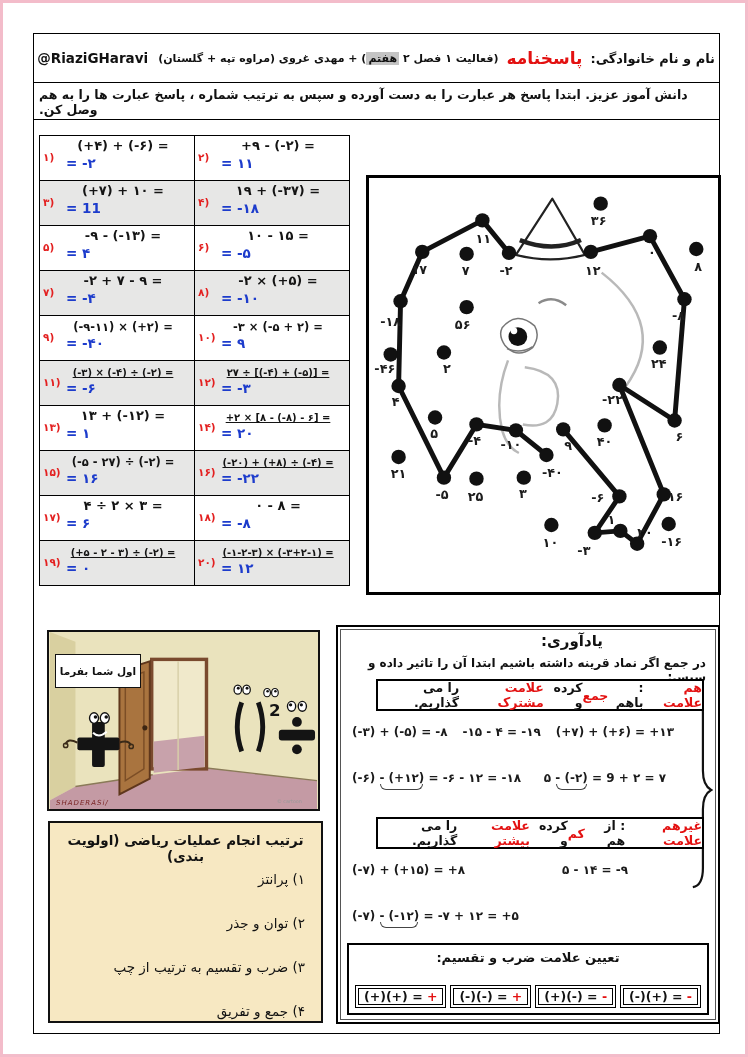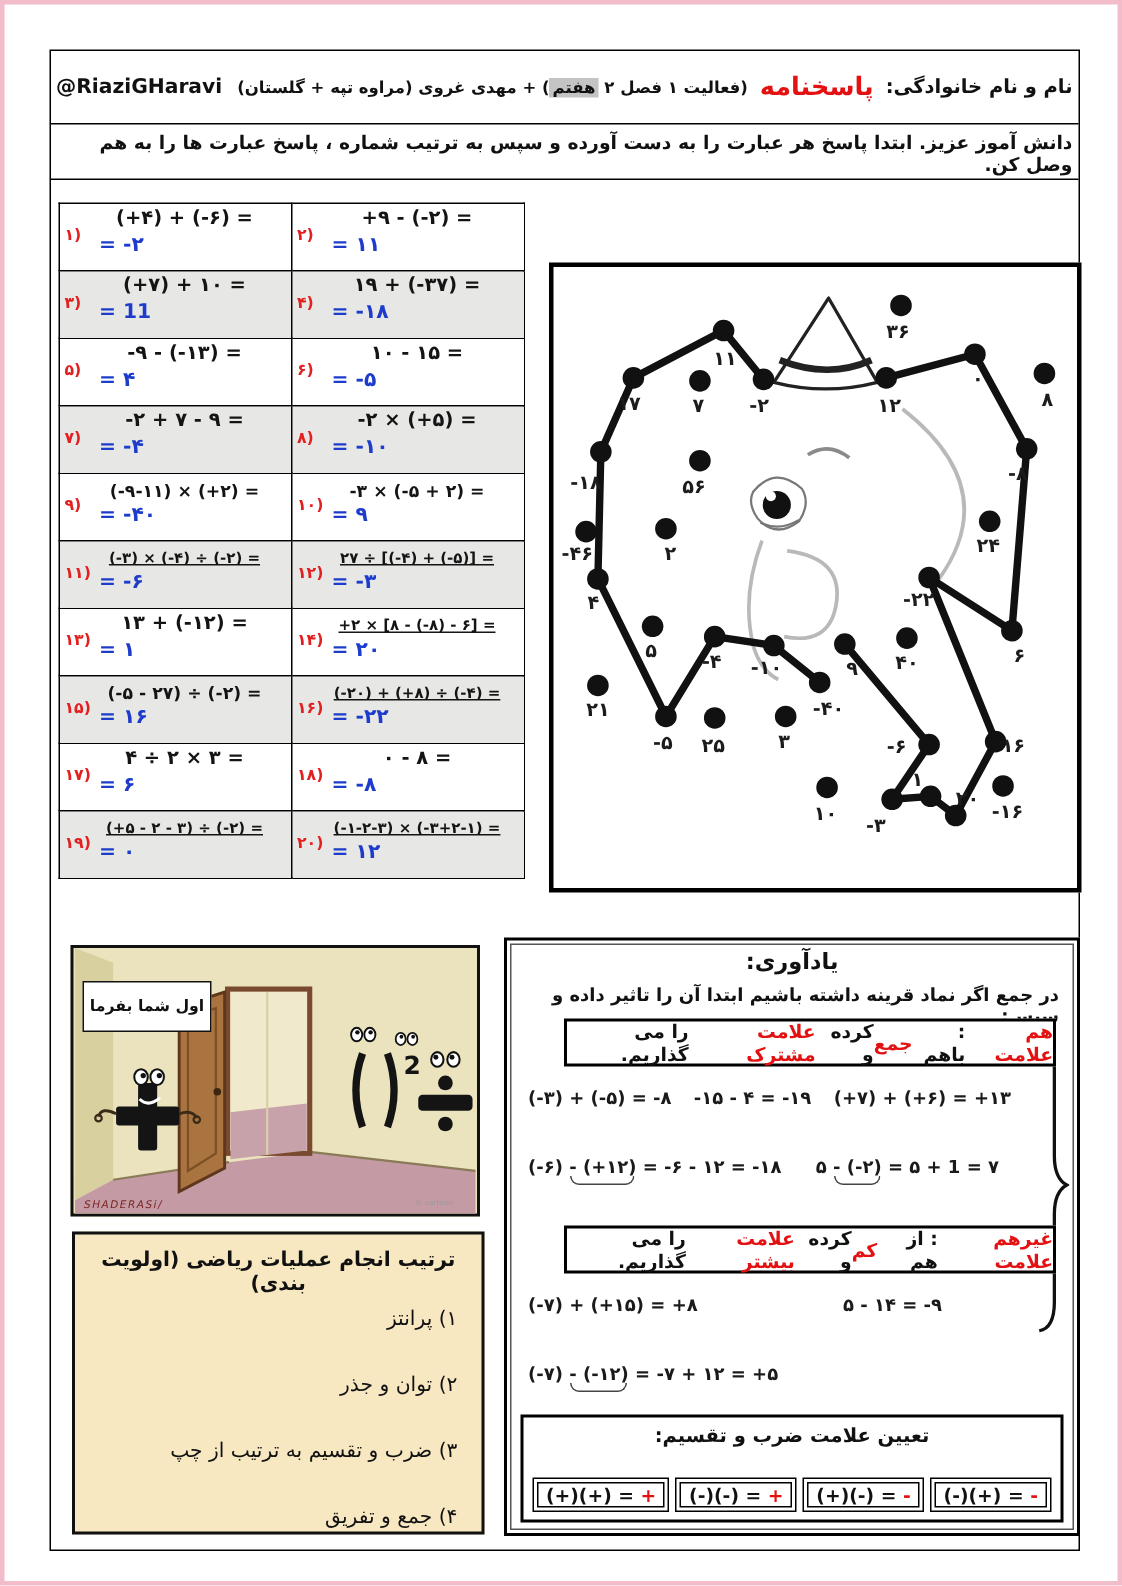--- a/index.html
+++ b/index.html
@@ -13,21 +13,21 @@
 
   
   .header-row { position:absolute; left:36px; top:34px; width:676px; height:42px;
                 display:flex; flex-direction:row; align-items:center; direction:rtl; gap:4px; }
   .name-label { font-size:13px; font-weight:bold; color:#111; white-space:nowrap;text-align:center; }
   .answer-key { font-size:17px; font-weight:bold; color:#e31111; margin:0 4px; white-space:nowrap; }
   .subtitle   { font-size:11px; font-weight:bold; color:#111; white-space:nowrap; }
   .grade-hl   { background:#c4c4c4; padding:0 2px; }
   .handle     { font-size:13.5px; font-weight:bold; color:#111; direction:ltr; margin-right:6px; }
 
-  .instruction { position:absolute; left:36px; top:84px; width:676px; text-align:right;
+  .instruction { position:absolute; left:36px; top:84px; width:676px; text-align:left;
                  font-size:12.5px; font-weight:bold; color:#111; direction:rtl; }
 
   
   table.problems { position:absolute; left:36px; top:132px; border-collapse:collapse;
                    table-layout:fixed; width:310px; }
   table.problems td { border:1.3px solid #000; width:155px; height:45px;
                       position:relative; vertical-align:top; padding:3px 4px 2px 4px; background:#fff; }
   table.problems tr.gray td { background:#e7e7e6; }
   .qnum { position:absolute; left:3px; top:15px; color:#e32020; font-weight:bold;
           font-size:10.5px; direction:ltr; }
@@ -56,21 +56,21 @@
 
   
   .priority { position:absolute; left:45px; top:818px; width:275px; height:202px;
               background:#f7e8c2; border:2px solid #111; direction:rtl; }
   .priority .p-title { position:absolute; top:9px; width:100%; text-align:center;
                        font-size:13.5px; font-weight:bold; color:#111; }
   .priority .p-item { position:absolute; right:16px; font-size:13.5px; font-weight:normal; color:#111; }
 
   
   .reminder { position:absolute; left:333px; top:622px; width:384px; height:399px;
-              border:2.5px solid #000; background:#fff; }
+              border:2.5px solid #000; background:#fff;padding-left:44px; }
   .reminder::after { content:""; position:absolute; inset:2px; border:0.5px solid #555; pointer-events:none; }
   .r-title { position:absolute; top:5px; width:100%; text-align:center; font-size:15px;
              font-weight:bold; color:#111; direction:rtl; }
   .r-intro { position:absolute; top:29px; right:12px; left:12px; text-align:right; direction:rtl;
              font-size:12px; font-weight:bold; color:#111; }
   .rule-box { position:absolute; right:14px; left:38px; height:32px; border:2px solid #000;
               display:flex; align-items:center; justify-content:center; direction:rtl;
               font-size:12.5px; font-weight:bold; color:#111; background:#fff; z-index:2; }
   .rule-box .red { color:#e31111; }
   .ex-row { position:absolute; display:flex; direction:ltr; font-size:12px; font-weight:600;
@@ -408,21 +408,21 @@
         <span class="red">علامت مشترک</span>
         <span> را می گذاریم.</span>
       </div>
     <div class="ex-row" style="top:98px; left:14px; right:44px; justify-content:space-between;">
         <span>(-۳) + (-۵) = -۸</span>
         <span>-۱۵ - ۴ = -۱۹</span>
         <span>(+۷) + (+۶) = +۱۳</span>
       </div>
     <div class="ex-row" style="top:144px; left:14px; right:52px; justify-content:space-between;">
         <span><span>(-۶) </span><span class="brace-term">- (+۱۲)</span><span> = -۶ - ۱۲ = -۱۸</span></span>
-        <span><span>۵ </span><span class="brace-term">- (-۲)</span><span> = ۵ + 1 = ۷</span></span>
+        <span><span>۵ </span><span class="brace-term">- (-۲)</span><span> = 9 + ۲ = ۷</span></span>
       </div>
 
     <div class="rule-box" style="top:190px;">
         <span class="red">غیرهم علامت</span>
         <span> : از هم </span>
         <span class="red">کم</span>
         <span> کرده و </span>
         <span class="red">علامت بیشتر</span>
         <span> را می گذاریم.</span>
       </div>

